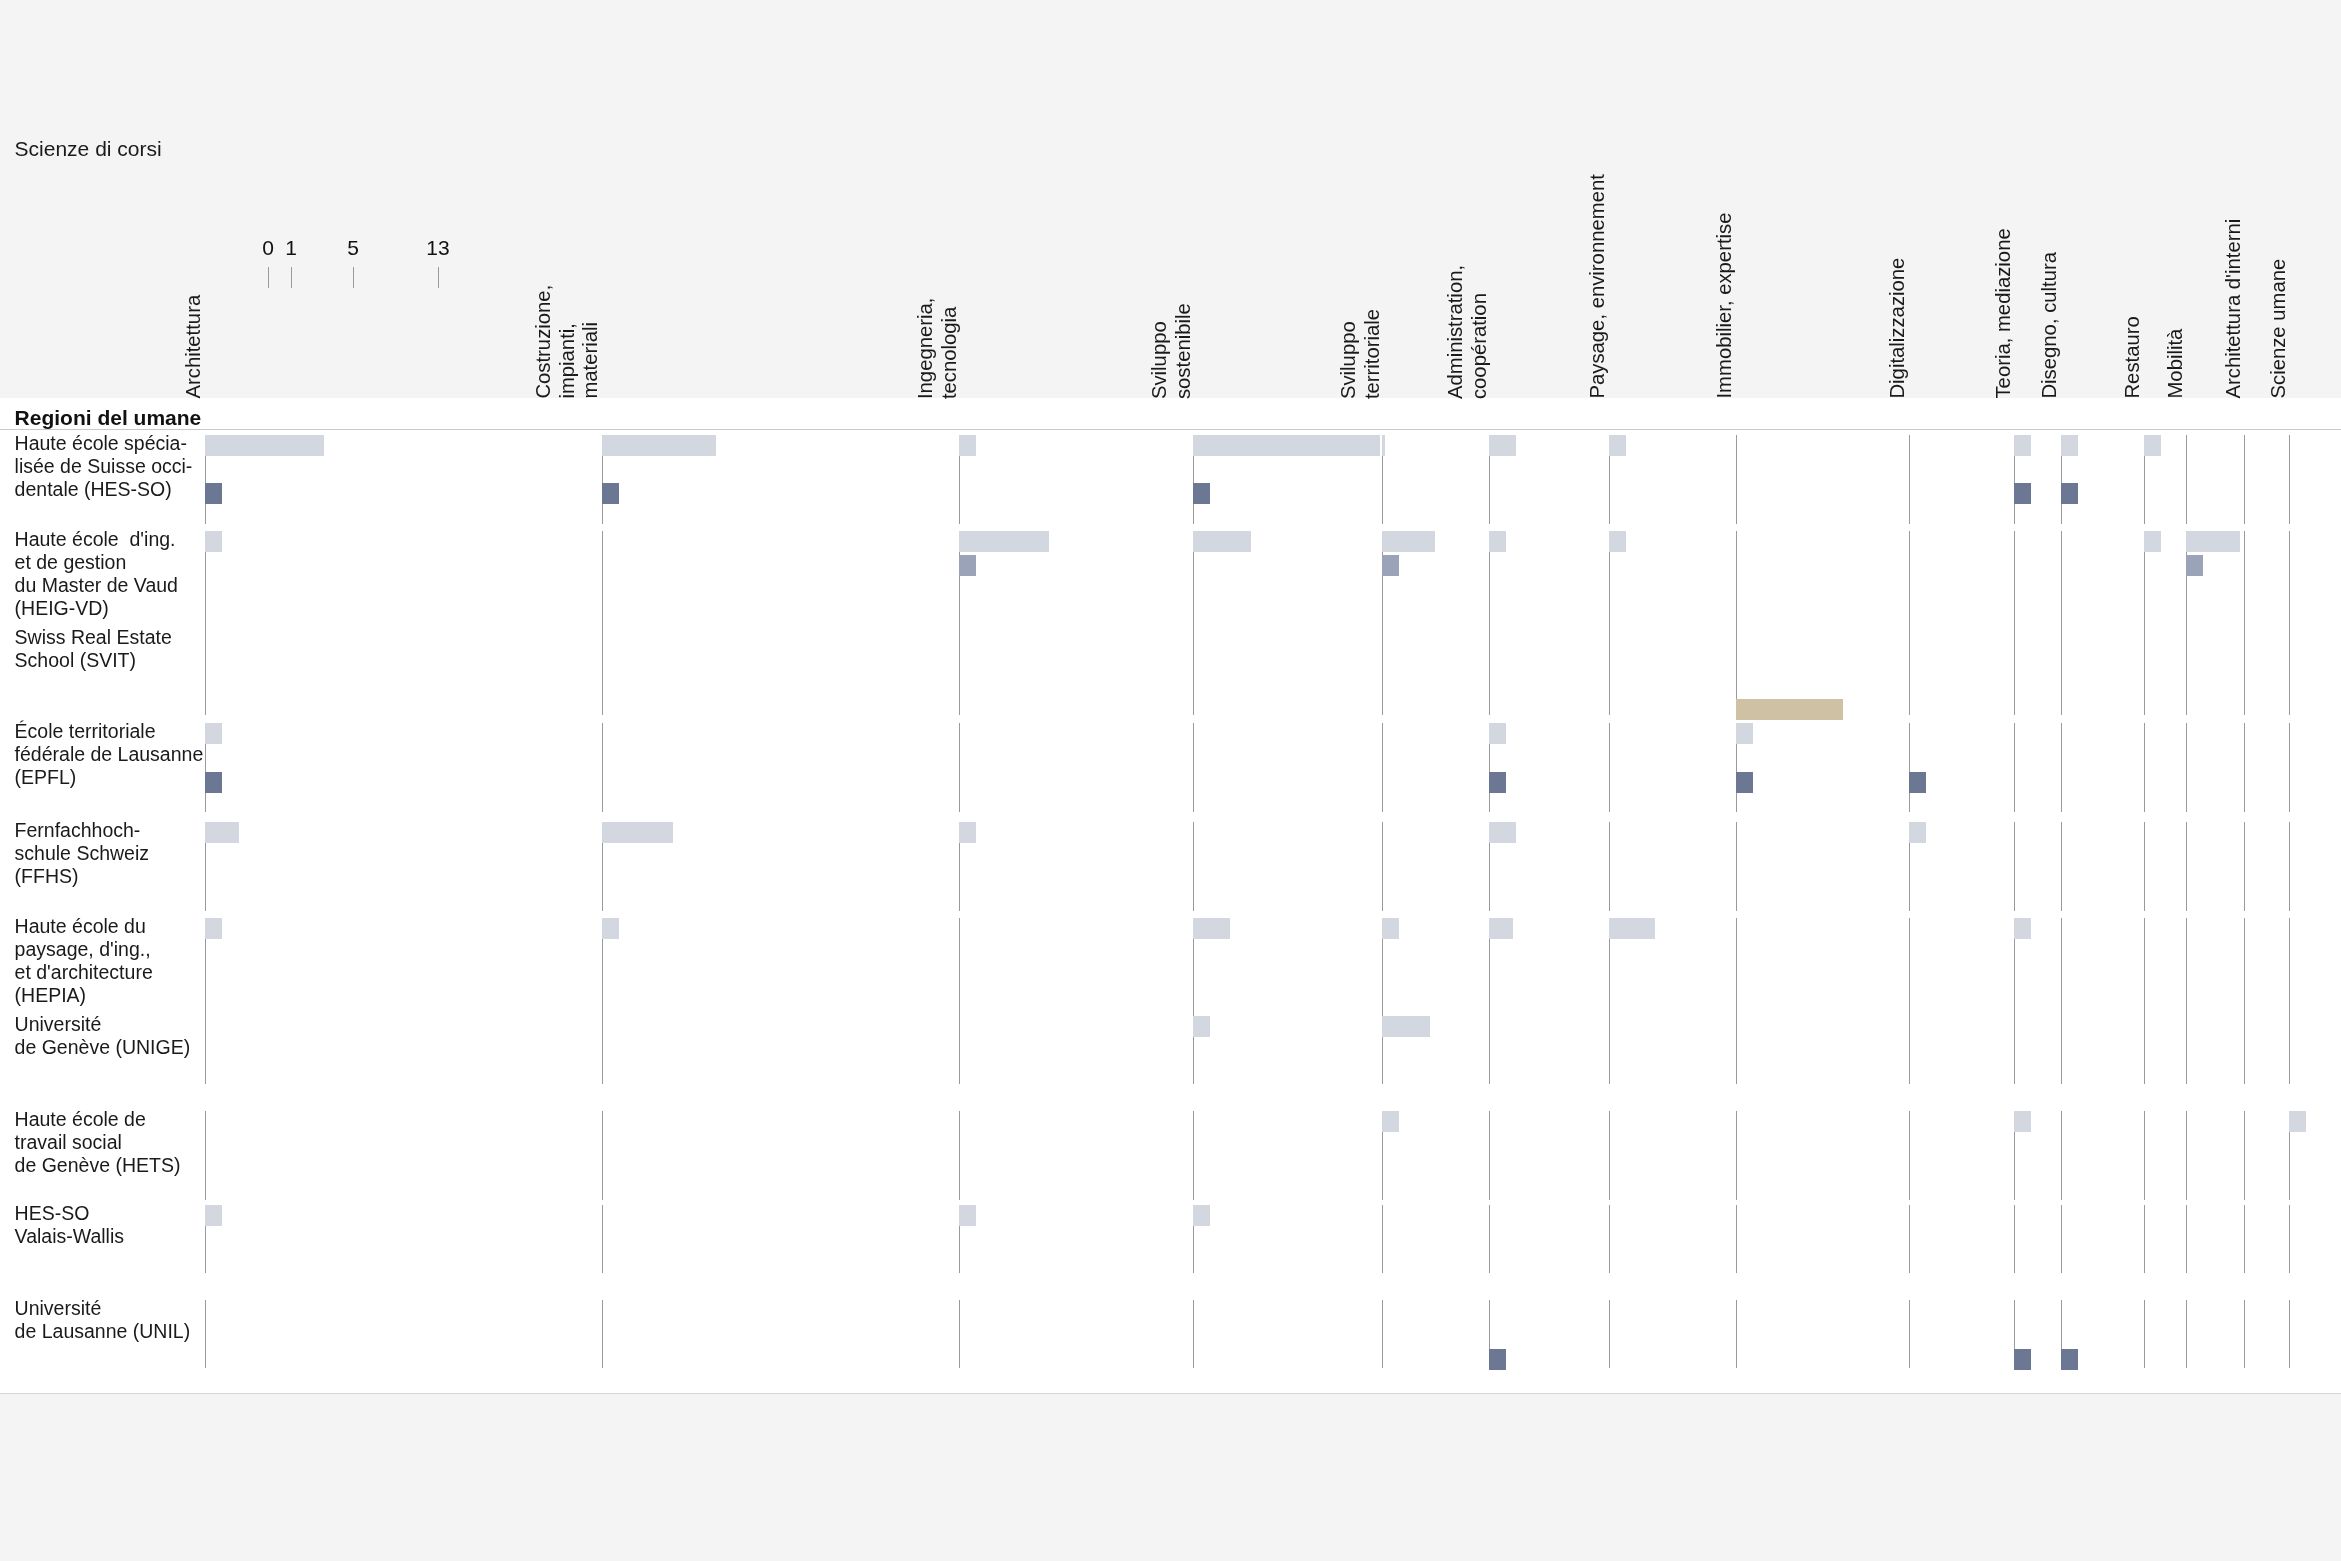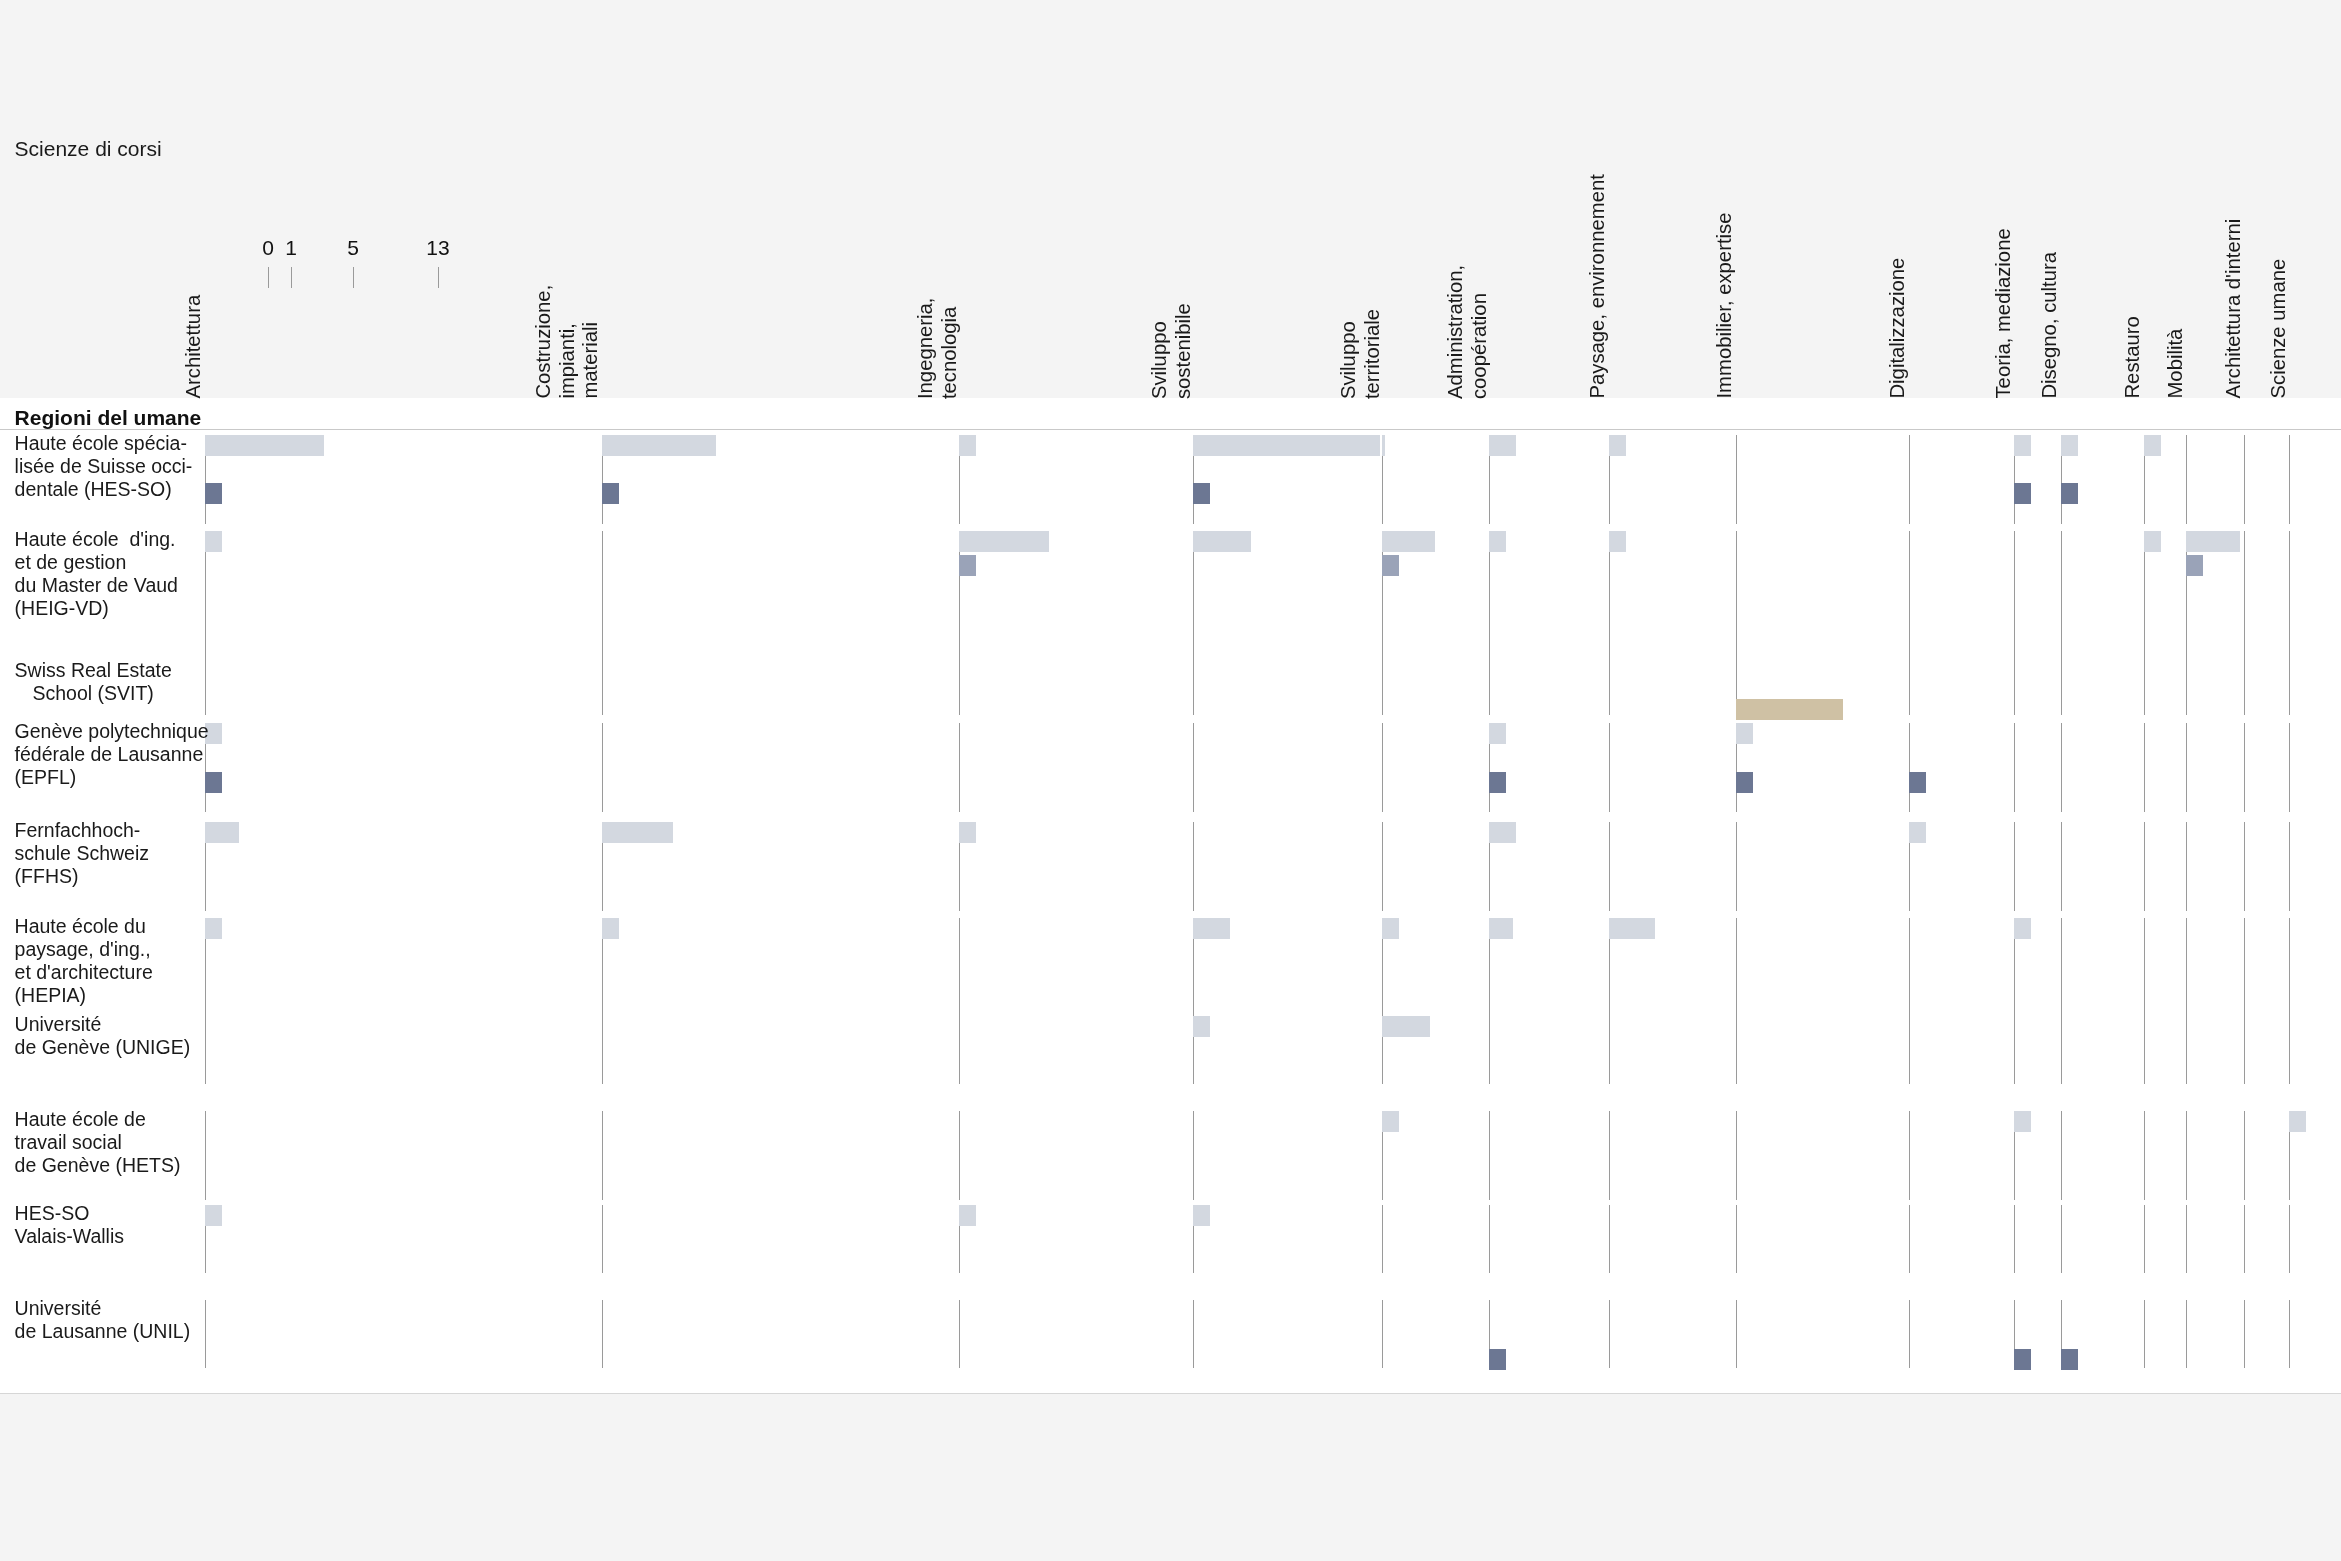--- a/index.html
+++ b/index.html
@@ -356,23 +356,23 @@
 
 <div id="group-title">Regioni del umane</div>
 
 <div class="rowlabel" style="top: 432px;">Haute école spécia-
 lisée de Suisse occi-
 dentale (HES-SO)</div>
 <div class="rowlabel" style="top: 528px;">Haute école  d'ing.
 et de gestion
 du Master de Vaud
 (HEIG-VD)</div>
-<div class="rowlabel" style="top: 659px; text-align: center;">Swiss Real Estate
+<div class="rowlabel" style="top: 626px;">Swiss Real Estate
 School (SVIT)</div>
-<div class="rowlabel" style="top: 720px;">Genève polytechnique
+<div class="rowlabel" style="top: 720px;">École territoriale
 fédérale de Lausanne
 (EPFL)</div>
 <div class="rowlabel" style="top: 819px;">Fernfachhoch-
 schule Schweiz
 (FFHS)</div>
 <div class="rowlabel" style="top: 915px;">Haute école du
 paysage, d'ing.,
 et d'architecture
 (HEPIA)</div>
 <div class="rowlabel" style="top: 1013px;">Université

